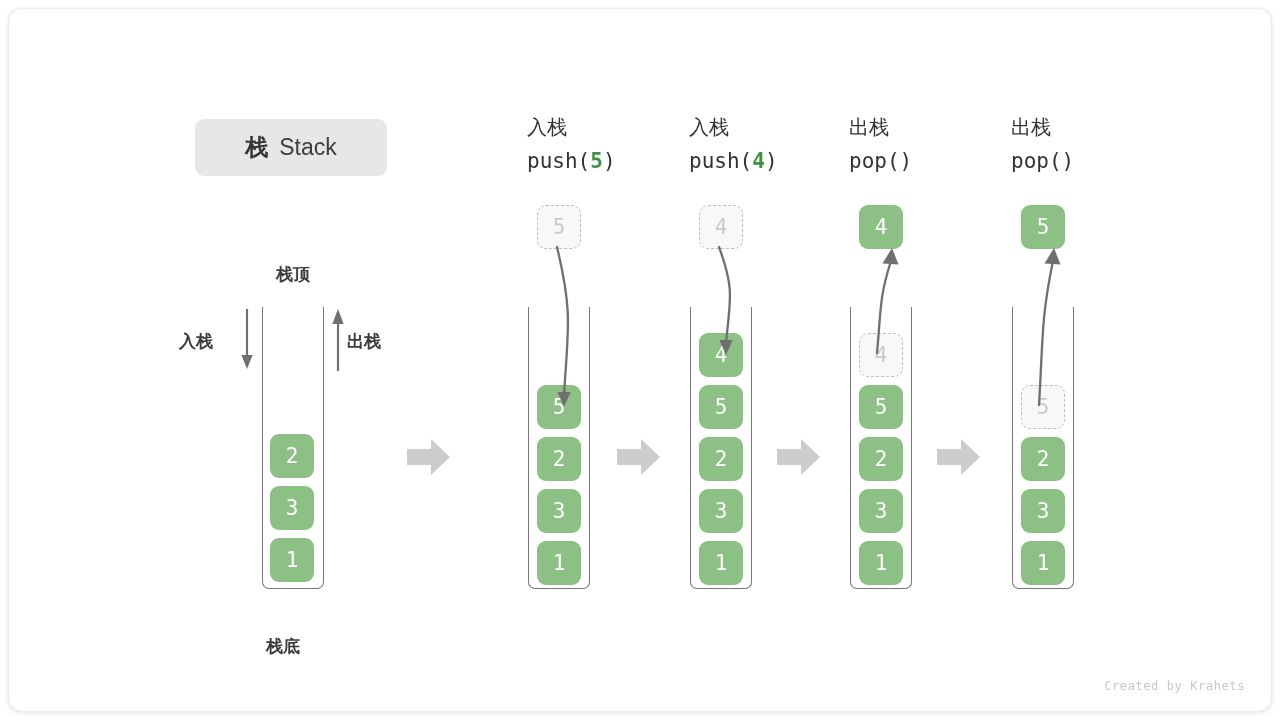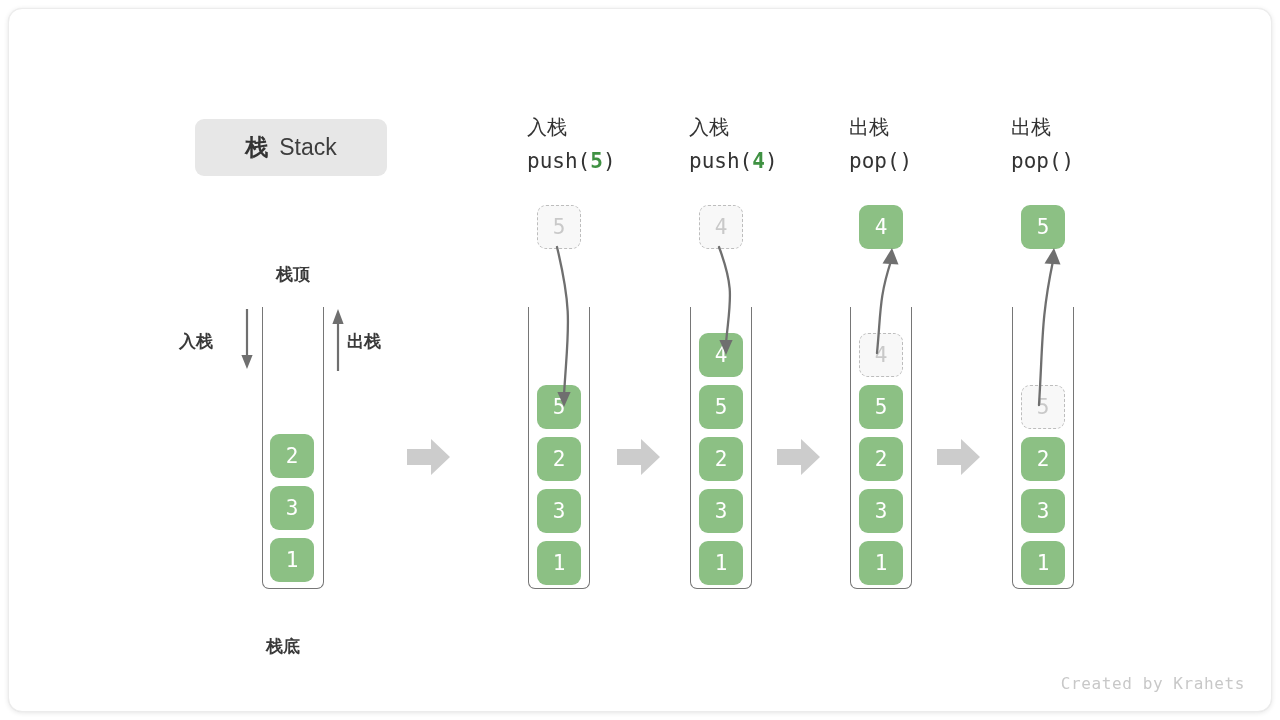--- a/index.html
+++ b/index.html
@@ -82,21 +82,21 @@
   .cell.ghost {
     background: #f8f8f8; color: #c9c9c9;
     border: 1.6px dashed #bdbdbd;
   }
   .cell.gap { background: transparent; }
 
   
   #footer {
     right: 26px; bottom: 18px;
     font-family: "DejaVu Sans Mono", monospace;
-    font-size: 16px; color: #c8c8c8; letter-spacing: 0.6px; margin-top: 6px;
+    font-size: 12px; color: #c8c8c8; letter-spacing: 0.6px; margin-top: 6px;
   }
   svg { overflow: visible; }
 </style>
 </head>
 <body>
 
 <div id="card">
 
   <div class="abs" id="title-badge">
     <span class="cjk">栈</span>

